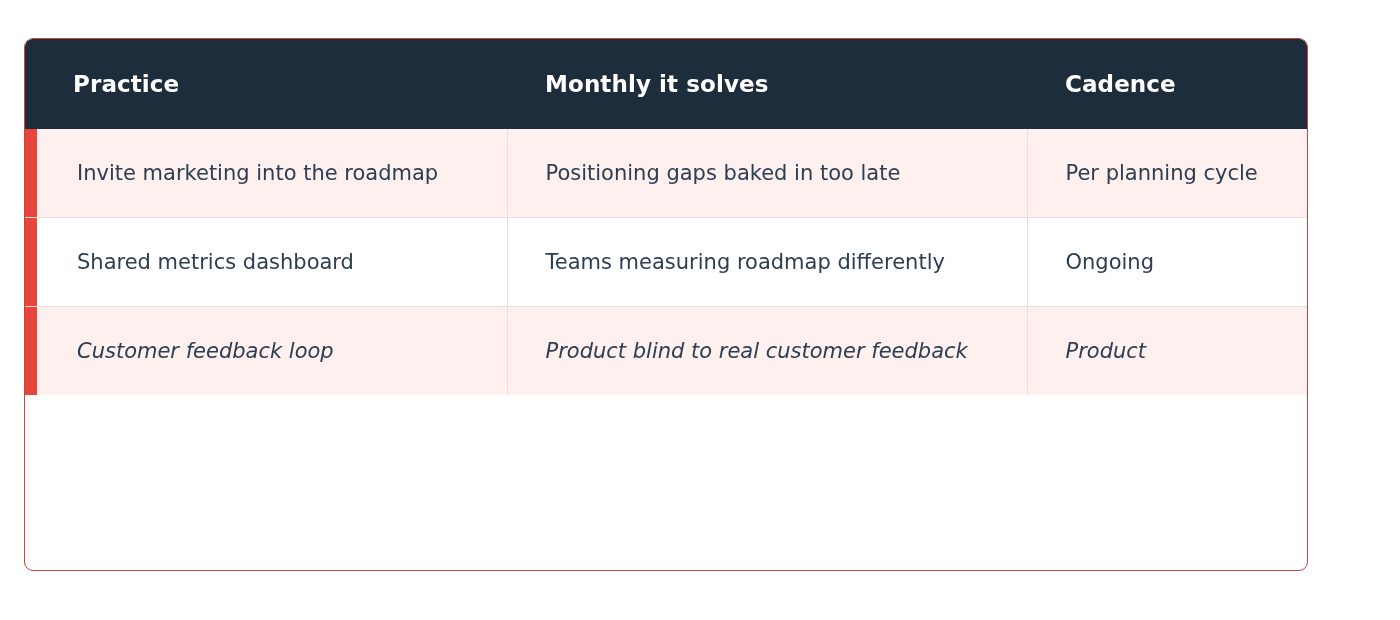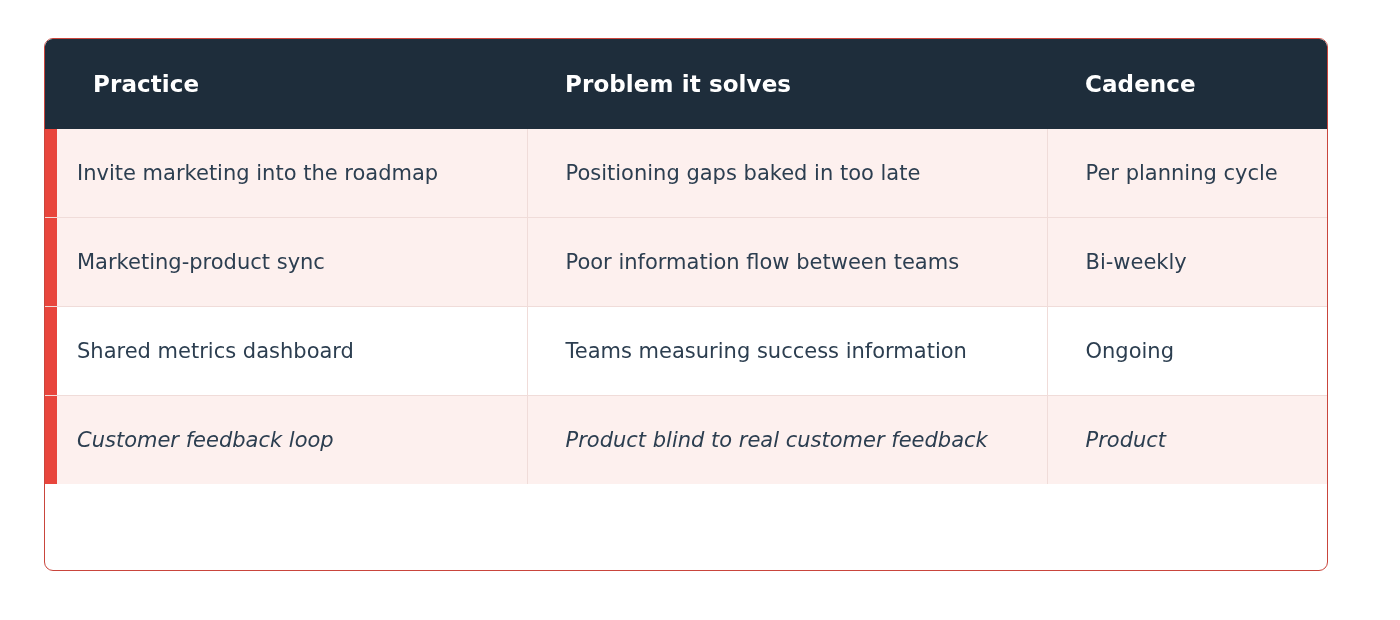--- a/index.html
+++ b/index.html
@@ -18,21 +18,21 @@
   #stage {
     position: relative;
     width: 1400px;
     height: 620px;
     background: #ffffff;
   }
 
   
   .table-frame {
     position: absolute;
-    left: 44px;
+    left: 24px;
     top: 38px;
     width: 1282px;     
     height: 531px;
     box-sizing: content-box;
     border: 1.5px solid #c9453c;
     border-radius: 9px;
     background: #ffffff;
     overflow: hidden;
   }
 
@@ -77,21 +77,21 @@
   }
   tbody tr:last-child td { border-bottom: none; font-style: italic; }
   tbody td.c3 { border-right: none; }
 
   tbody tr.odd td  { background: #fdf0ee; }
   tbody tr.even td { background: #ffffff; }
 
   
   td.c1 {
     position: relative;
-    padding-left: 32px;
+    padding-left: 52px;
   }
   td.c1 .accent {
     position: absolute;
     left: 0;
     top: 0;
     bottom: 0;
     width: 12px;
     background: #e8453c;
   }
   tbody tr.last td.c1 .accent { bottom: 0; }
@@ -113,60 +113,48 @@
   <div class="table-frame">
     <table class="tbl">
       <colgroup>
         <col class="w1">
         <col class="w2">
         <col class="w3">
       </colgroup>
       <thead>
         <tr>
           <th class="c1">Practice</th>
-          <th class="c2">Problem it solves</th>
+          <th class="c2">Monthly it solves</th>
           <th class="c3">Cadence</th>
         </tr>
       </thead>
       <tbody>
 
         <tr class="odd">
           <td class="c1">
             <span class="accent"></span>
             <span class="cell-text">Invite marketing into the roadmap</span>
           </td>
           <td class="c2">
             <span class="cell-text">Positioning gaps baked in too late</span>
           </td>
           <td class="c3">
             <span class="cell-text">Per planning cycle</span>
           </td>
         </tr>
 
 
-        <tr class="odd">
-          <td class="c1">
-            <span class="accent"></span>
-            <span class="cell-text">Marketing-product sync</span>
-          </td>
-          <td class="c2">
-            <span class="cell-text">Poor information flow between teams</span>
-          </td>
-          <td class="c3">
-            <span class="cell-text">Bi-weekly</span>
-          </td>
-        </tr>
 
         <tr class="even">
           <td class="c1">
             <span class="accent"></span>
             <span class="cell-text">Shared metrics dashboard</span>
           </td>
           <td class="c2">
-            <span class="cell-text">Teams measuring success information</span>
+            <span class="cell-text">Teams measuring roadmap differently</span>
           </td>
           <td class="c3">
             <span class="cell-text">Ongoing</span>
           </td>
         </tr>
 
         <tr class="odd last">
           <td class="c1">
             <span class="accent"></span>
             <span class="cell-text">Customer feedback loop</span>

